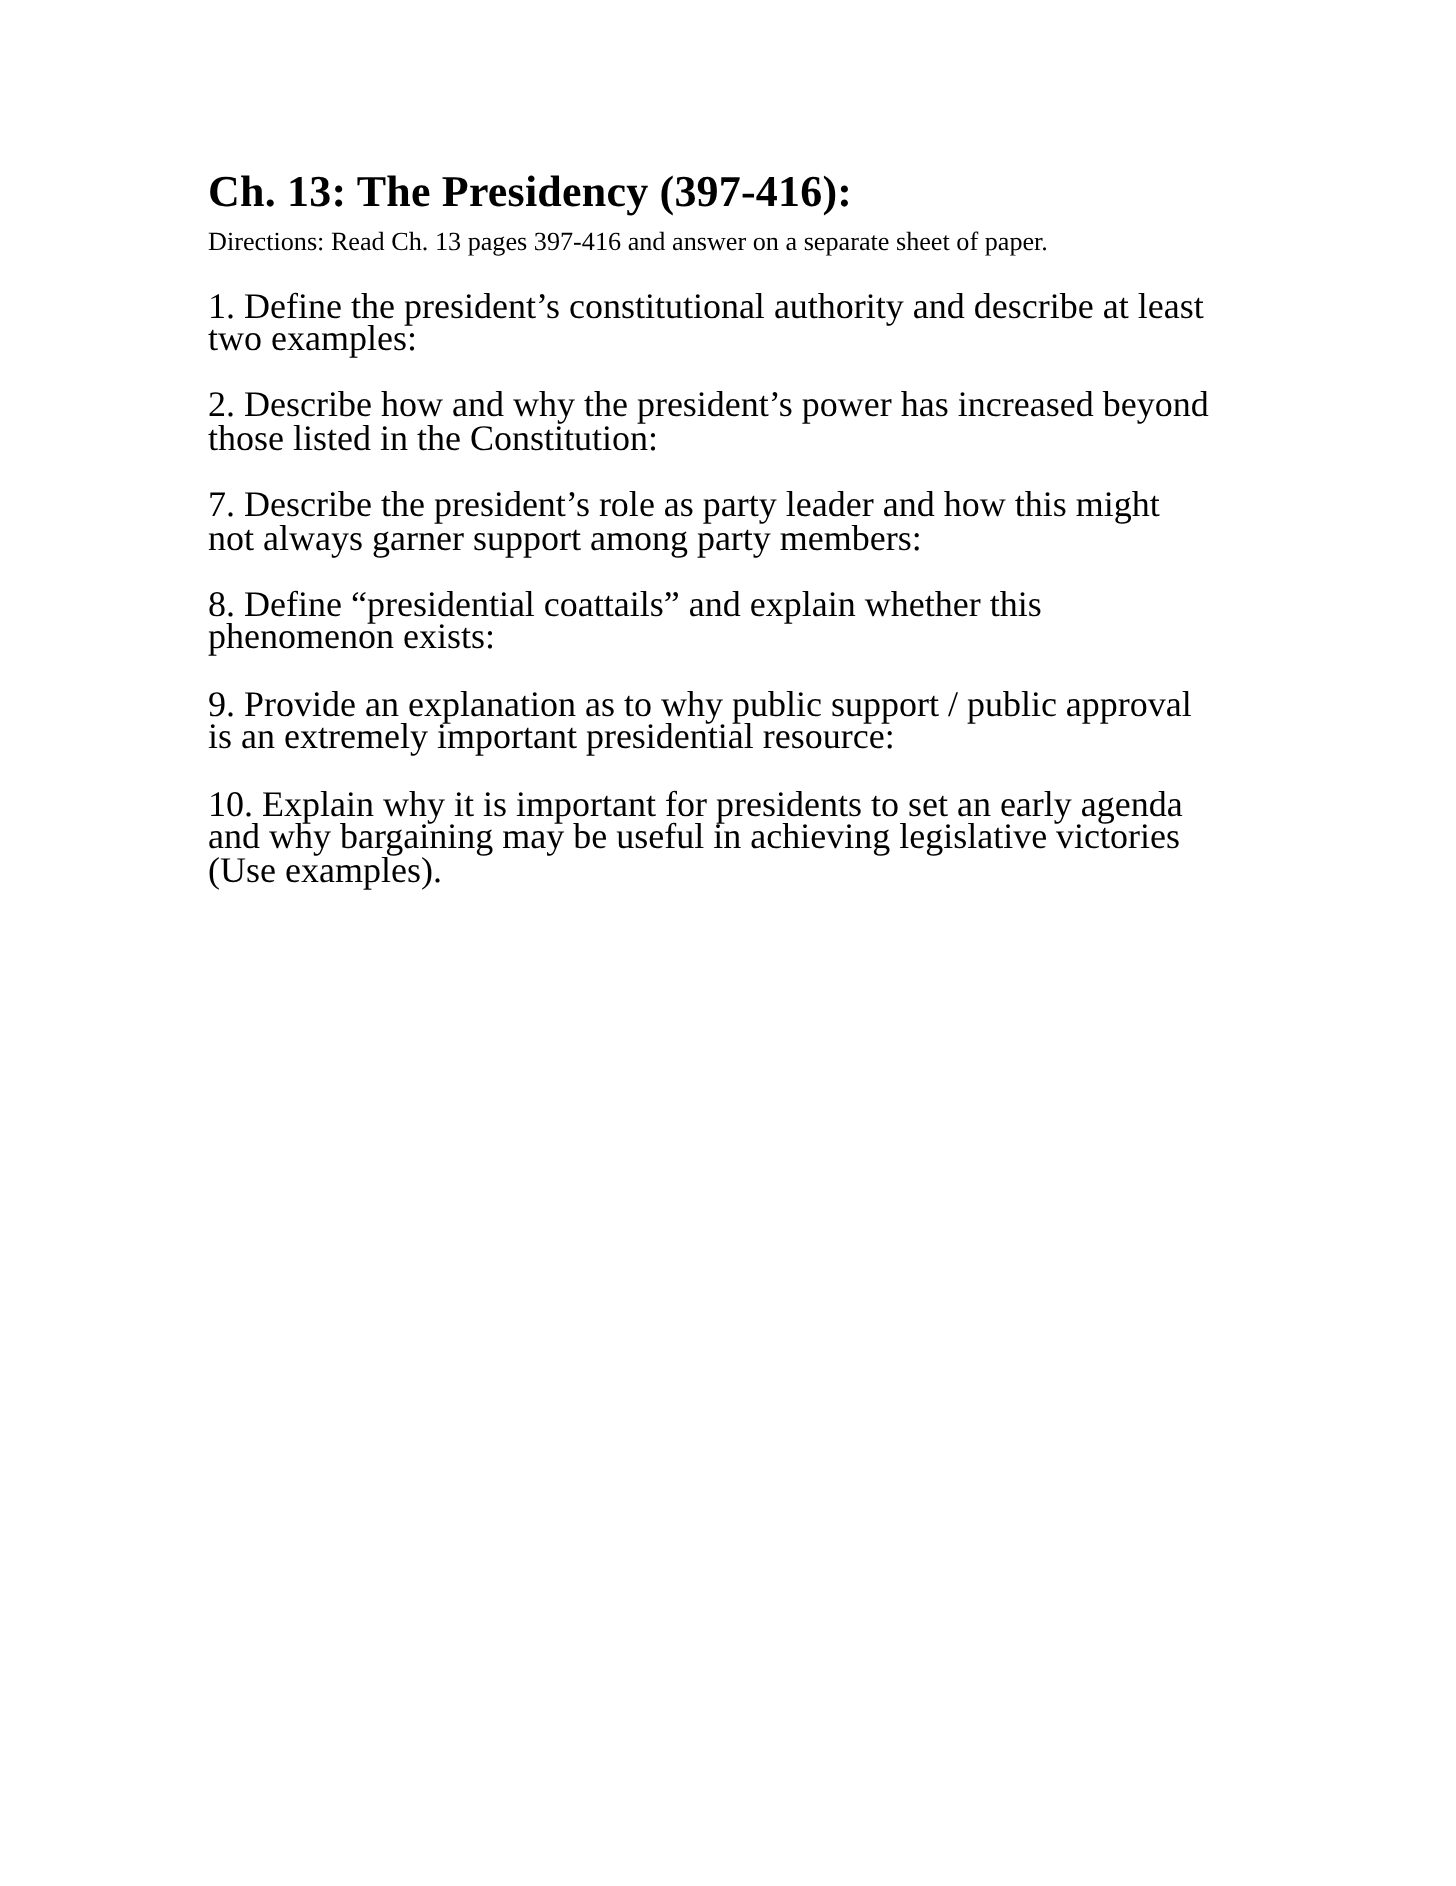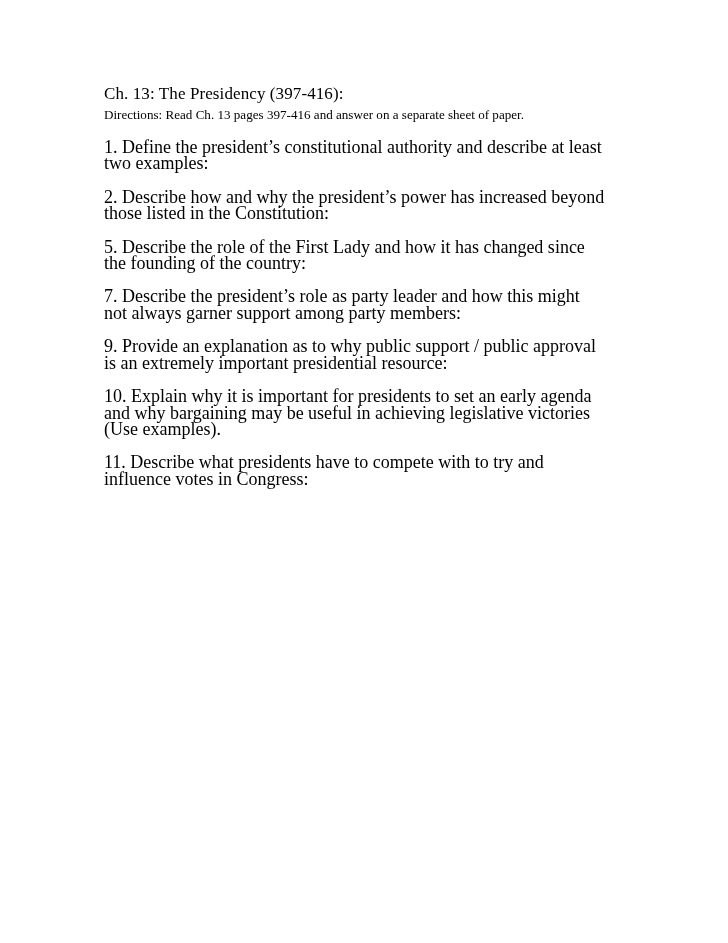--- a/index.html
+++ b/index.html
@@ -23,23 +23,23 @@
     background: #ffffff;
     box-sizing: border-box;
   }
   .content {
     position: absolute;
     left: 104px;
     top: 84px;
     width: 518px;
   }
   .doc-title {
-    font-size: 17px;
+    font-size: 22px;
     line-height: 1.12;
-    font-weight: normal;
+    font-weight: bold;
     margin: 0 0 4px 0;
     letter-spacing: 0.1px;
     white-space: nowrap;
   }
   .directions {
     font-size: 13.1px;
     line-height: 16px;
     margin: 0 0 16px 0;
   }
   .qlist {
@@ -63,21 +63,20 @@
 <div class="page">
   <div class="content">
 
     <h1 class="doc-title">Ch. 13: The Presidency (397-416):</h1>
 
     <p class="directions">Directions: Read Ch. 13 pages 397-416 and answer on a separate sheet of paper.</p>
 
     <div class="qlist">
       <p class="question">1. Define the president’s constitutional authority and describe at least two examples:</p>
       <p class="question">2. Describe how and why the president’s power has increased beyond those listed in the Constitution:</p>
-      <p class="question">5. Describe the role of the First Lady and how it has changed since the founding of the country:</p>
       <p class="question">7. Describe the president’s role as party leader and how this might not always garner support among party members:</p>
+      <p class="question">8. Define “presidential coattails” and explain whether this phenomenon exists:</p>
       <p class="question">9. Provide an explanation as to why public support / public approval is an extremely important presidential resource:</p>
       <p class="question">10. Explain why it is important for presidents to set an early agenda and why bargaining may be useful in achieving legislative victories (Use examples).</p>
-      <p class="question">11. Describe what presidents have to compete with to try and influence votes in Congress:</p>
     </div>
 
   </div>
 </div>
 
 </body></html>

